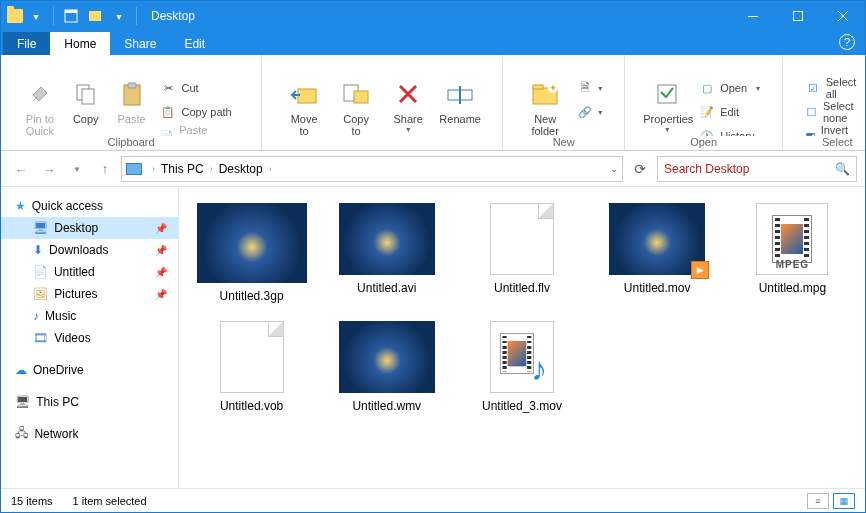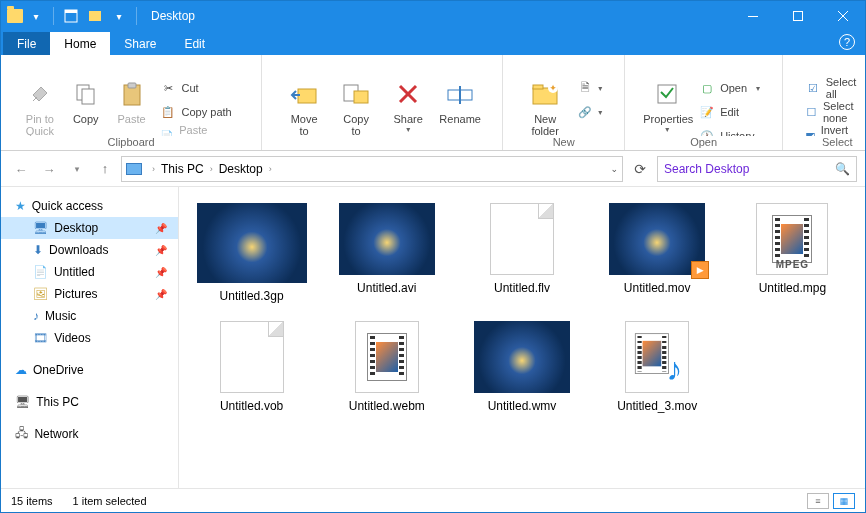--- a/index.html
+++ b/index.html
@@ -30,21 +30,21 @@
 .small-btn.disabled{color:#aaa;}
 .ico-box { width:16px; height:16px; display:inline-flex; align-items:center; justify-content:center;}
 .addr { height: 36px; border-bottom: 1px solid #e5e5e5; display:flex; align-items:center; padding: 0 8px; gap:4px;}
 .addr .navbtn { width:24px; height:24px; display:flex; align-items:center; justify-content:center; color:#888; font-size:13px;}
 .addr .navbtn.enabled{color:#555;}
 .addr .crumbs { flex:1; height:26px; border:1px solid #ccc; display:flex; align-items:center; padding-left:4px; font-size:12px; gap:2px; position:relative;}
 .addr .crumbs .monitor { width:16px; height:12px; border:1px solid #3a7ec1; background:#6bb3ef; margin-right:4px;}
 .addr .crumbs .chev { color:#888; font-size:9px; padding:0 4px;}
 .addr .crumbs .drop { position:absolute; right:4px; font-size:9px; color:#555;}
 .addr .refresh { width:26px; height:26px; display:flex; align-items:center; justify-content:center; color:#555; font-size:14px;}
-.addr .search { width:200px; height:26px; border:1px solid #ccc; display:flex; align-items:center; padding:0 6px; font-size:12px; color:#6d28d9; justify-content:space-between;}
+.addr .search { width:200px; height:26px; border:1px solid #ccc; display:flex; align-items:center; padding:0 6px; font-size:12px; color:#b91c1c; justify-content:space-between;}
 .body { display:flex; height: calc(513px - 30px - 24px - 96px - 36px - 24px - 2px);}
 .nav { width:178px; border-right:1px solid #e5e5e5; padding-top:8px; overflow:hidden;}
 .nav .item { display:flex; align-items:center; height:22px; font-size:12px; padding-left:20px; gap:6px;}
 .nav .item.top { padding-left:14px;}
 .nav .item.selected { background:#cce8ff;}
 .nav .item .pin { margin-left:auto; margin-right:10px; color:#aaa; font-size:10px;}
 .nav .spacer { height:10px;}
 .content { flex:1; padding:16px 10px; overflow:auto;}
 .grid { display:grid; grid-template-columns: repeat(5, 1fr); gap: 18px 10px;}
 .file { text-align:center; font-size:12px;}
@@ -391,28 +391,20 @@
             </div>
             <div class="lab">MPEG</div>
           </div>
           <div>Untitled.mpg</div>
         </div>
         <div class="file">
           <div class="thumb blank"></div>
           <div>Untitled.vob</div>
         </div>
         <div class="file">
-          <div class="thumb withfilm">
-            <div class="film">
-              <div class="inner"></div>
-            </div>
-          </div>
-          <div>Untitled.webm</div>
-        </div>
-        <div class="file">
           <div class="thumb blue"></div>
           <div>Untitled.wmv</div>
         </div>
         <div class="file">
           <div class="thumb note">
             <div class="film" style="transform:scale(0.85) translate(-6px,-4px)">
               <div class="inner"></div>
             </div>
             <div class="mus">♪</div>
           </div>

